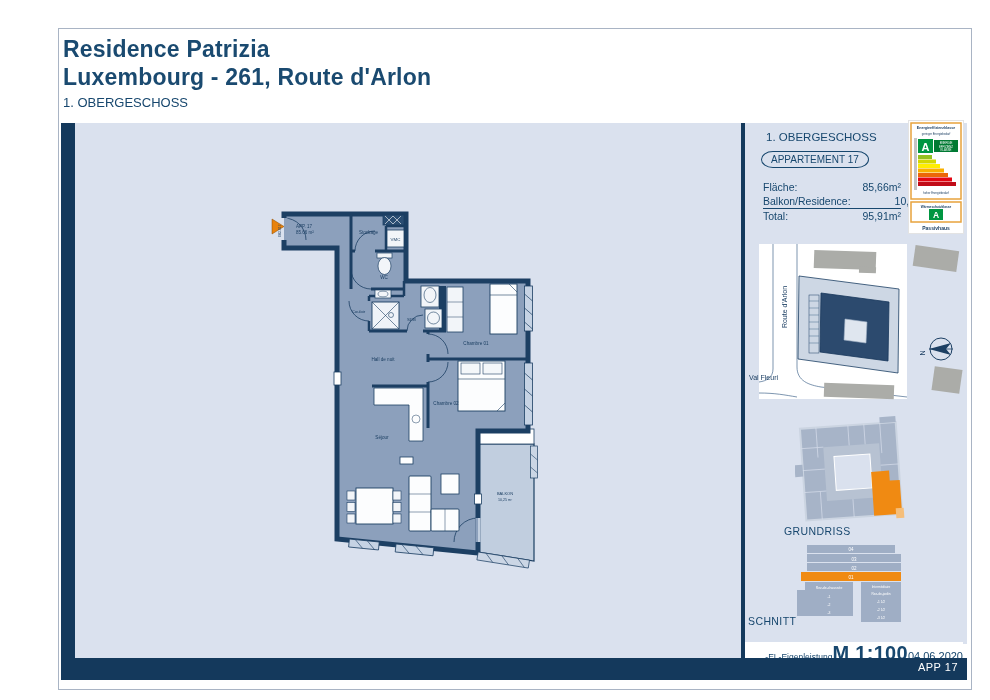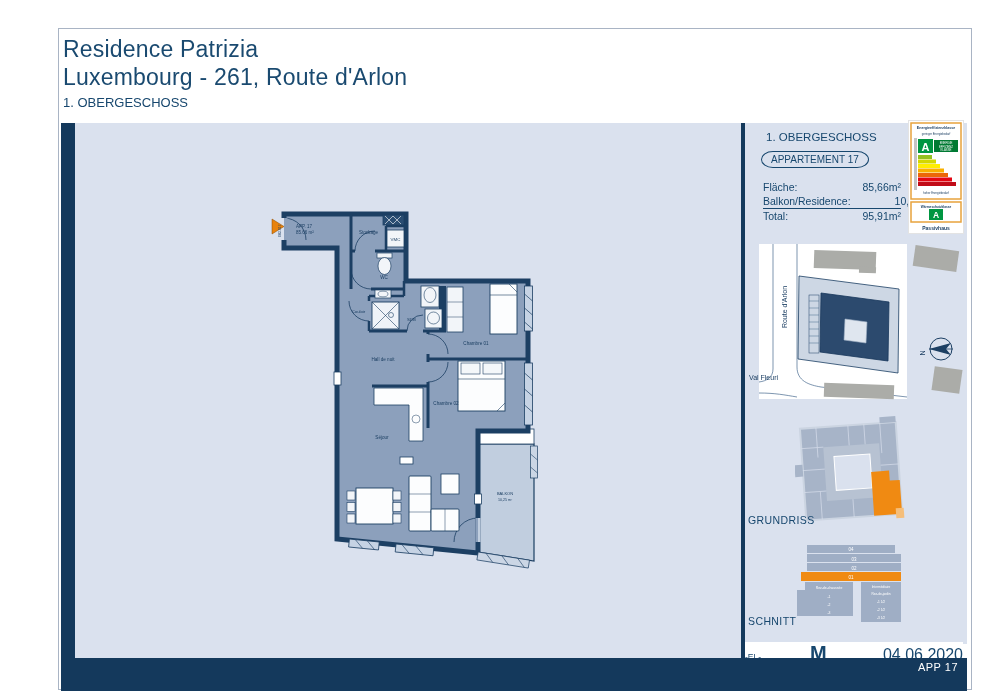--- a/index.html
+++ b/index.html
@@ -1,43 +1,43 @@
 <!DOCTYPE html>
 <html><head>
 <meta charset="utf-8">
 <style>
   html,body{margin:0;padding:0;background:#fff;font-family:"Liberation Sans",sans-serif;}
   .stage{position:relative;width:990px;height:700px;background:#fff;overflow:hidden;}
   .page{position:absolute;left:58px;top:28px;width:912px;height:660px;border:1px solid #a9b4c4;background:#fff;}
   .title-block{position:absolute;left:4px;top:6px;color:#1A4A70;}
-  .title-line{font-size:23px;font-weight:normal;line-height:28px;letter-spacing:0.2px;}
+  .title-line{font-size:23px;font-weight:bold;line-height:28px;letter-spacing:0.2px;}
   .floor-line{font-size:13px;margin-top:4px;color:#17476E;}
   .plan-panel{position:absolute;left:2px;top:94px;width:680px;height:535px;background:#14395C;}
   .plan-canvas{position:absolute;left:14px;top:0;width:666px;height:535px;background:#DAE1EE;}
   .divider{position:absolute;left:682px;top:94px;width:4px;height:535px;background:#14395C;}
   .sidebar{position:absolute;left:686px;top:94px;width:222px;height:521px;background:#DAE1EE;}
   .sb-floor{position:absolute;left:21px;top:8px;font-size:11.5px;color:#17476E;}
   .sb-badge{position:absolute;left:16px;top:28px;padding:2px 9px;border:1.5px solid #17476E;border-radius:14px/10px;font-size:10px;color:#17476E;white-space:nowrap;}
   .sb-table{position:absolute;left:18px;top:57px;width:138px;font-size:10.5px;color:#17476E;}
   .sb-row{display:flex;justify-content:space-between;line-height:14px;}
   .sb-row.ul{border-bottom:1px solid #17476E;}
   .sb-label{white-space:nowrap;}
   .sb-value{white-space:nowrap;text-align:right;margin-left:44px;}
   .site-svg{position:absolute;left:0;top:118px;}
   .grundriss-svg{position:absolute;left:50px;top:288px;}
   .schnitt-svg{position:absolute;left:50px;top:420px;}
   .sb-caption{position:absolute;left:3px;font-size:10.5px;color:#17476E;letter-spacing:0.4px;}
-  .cap-grundriss{top:391px;}
+  .cap-grundriss{top:402px;margin-left:36px;}
   .cap-schnitt{top:492px;}
   .energy-card{position:absolute;left:850px;top:92px;width:54px;height:112px;background:#fff;z-index:5;box-shadow:0 0 0 1px #e3e3e3;}
   .scale-row{position:absolute;left:686px;top:613px;width:218px;height:16px;display:flex;justify-content:flex-end;align-items:baseline;color:#17476E;background:#fff;}
   .scale-note{font-size:8.5px;}
   .scale-main{font-size:20px;font-weight:bold;letter-spacing:0.3px;}
-  .scale-date{font-size:16px;}
-  .navy-bar{position:absolute;left:2px;top:629px;width:906px;height:33px;background:#14395C;color:#fff;font-size:11px;line-height:19px;text-align:right;padding-right:9px;box-sizing:border-box;letter-spacing:0.5px;}
+  .scale-date{font-size:11px;}
+  .navy-bar{position:absolute;left:2px;top:629px;width:906px;height:22px;background:#14395C;color:#fff;font-size:11px;line-height:19px;text-align:right;padding-right:9px;box-sizing:border-box;letter-spacing:0.5px;}
   svg text{font-family:"Liberation Sans",sans-serif;fill:#1C3F63;}
   svg .wt{fill:#ffffff;}
 </style>
 </head>
 <body>
 
 <div class="stage">
 <div class="page">
 
   <div class="title-block">

